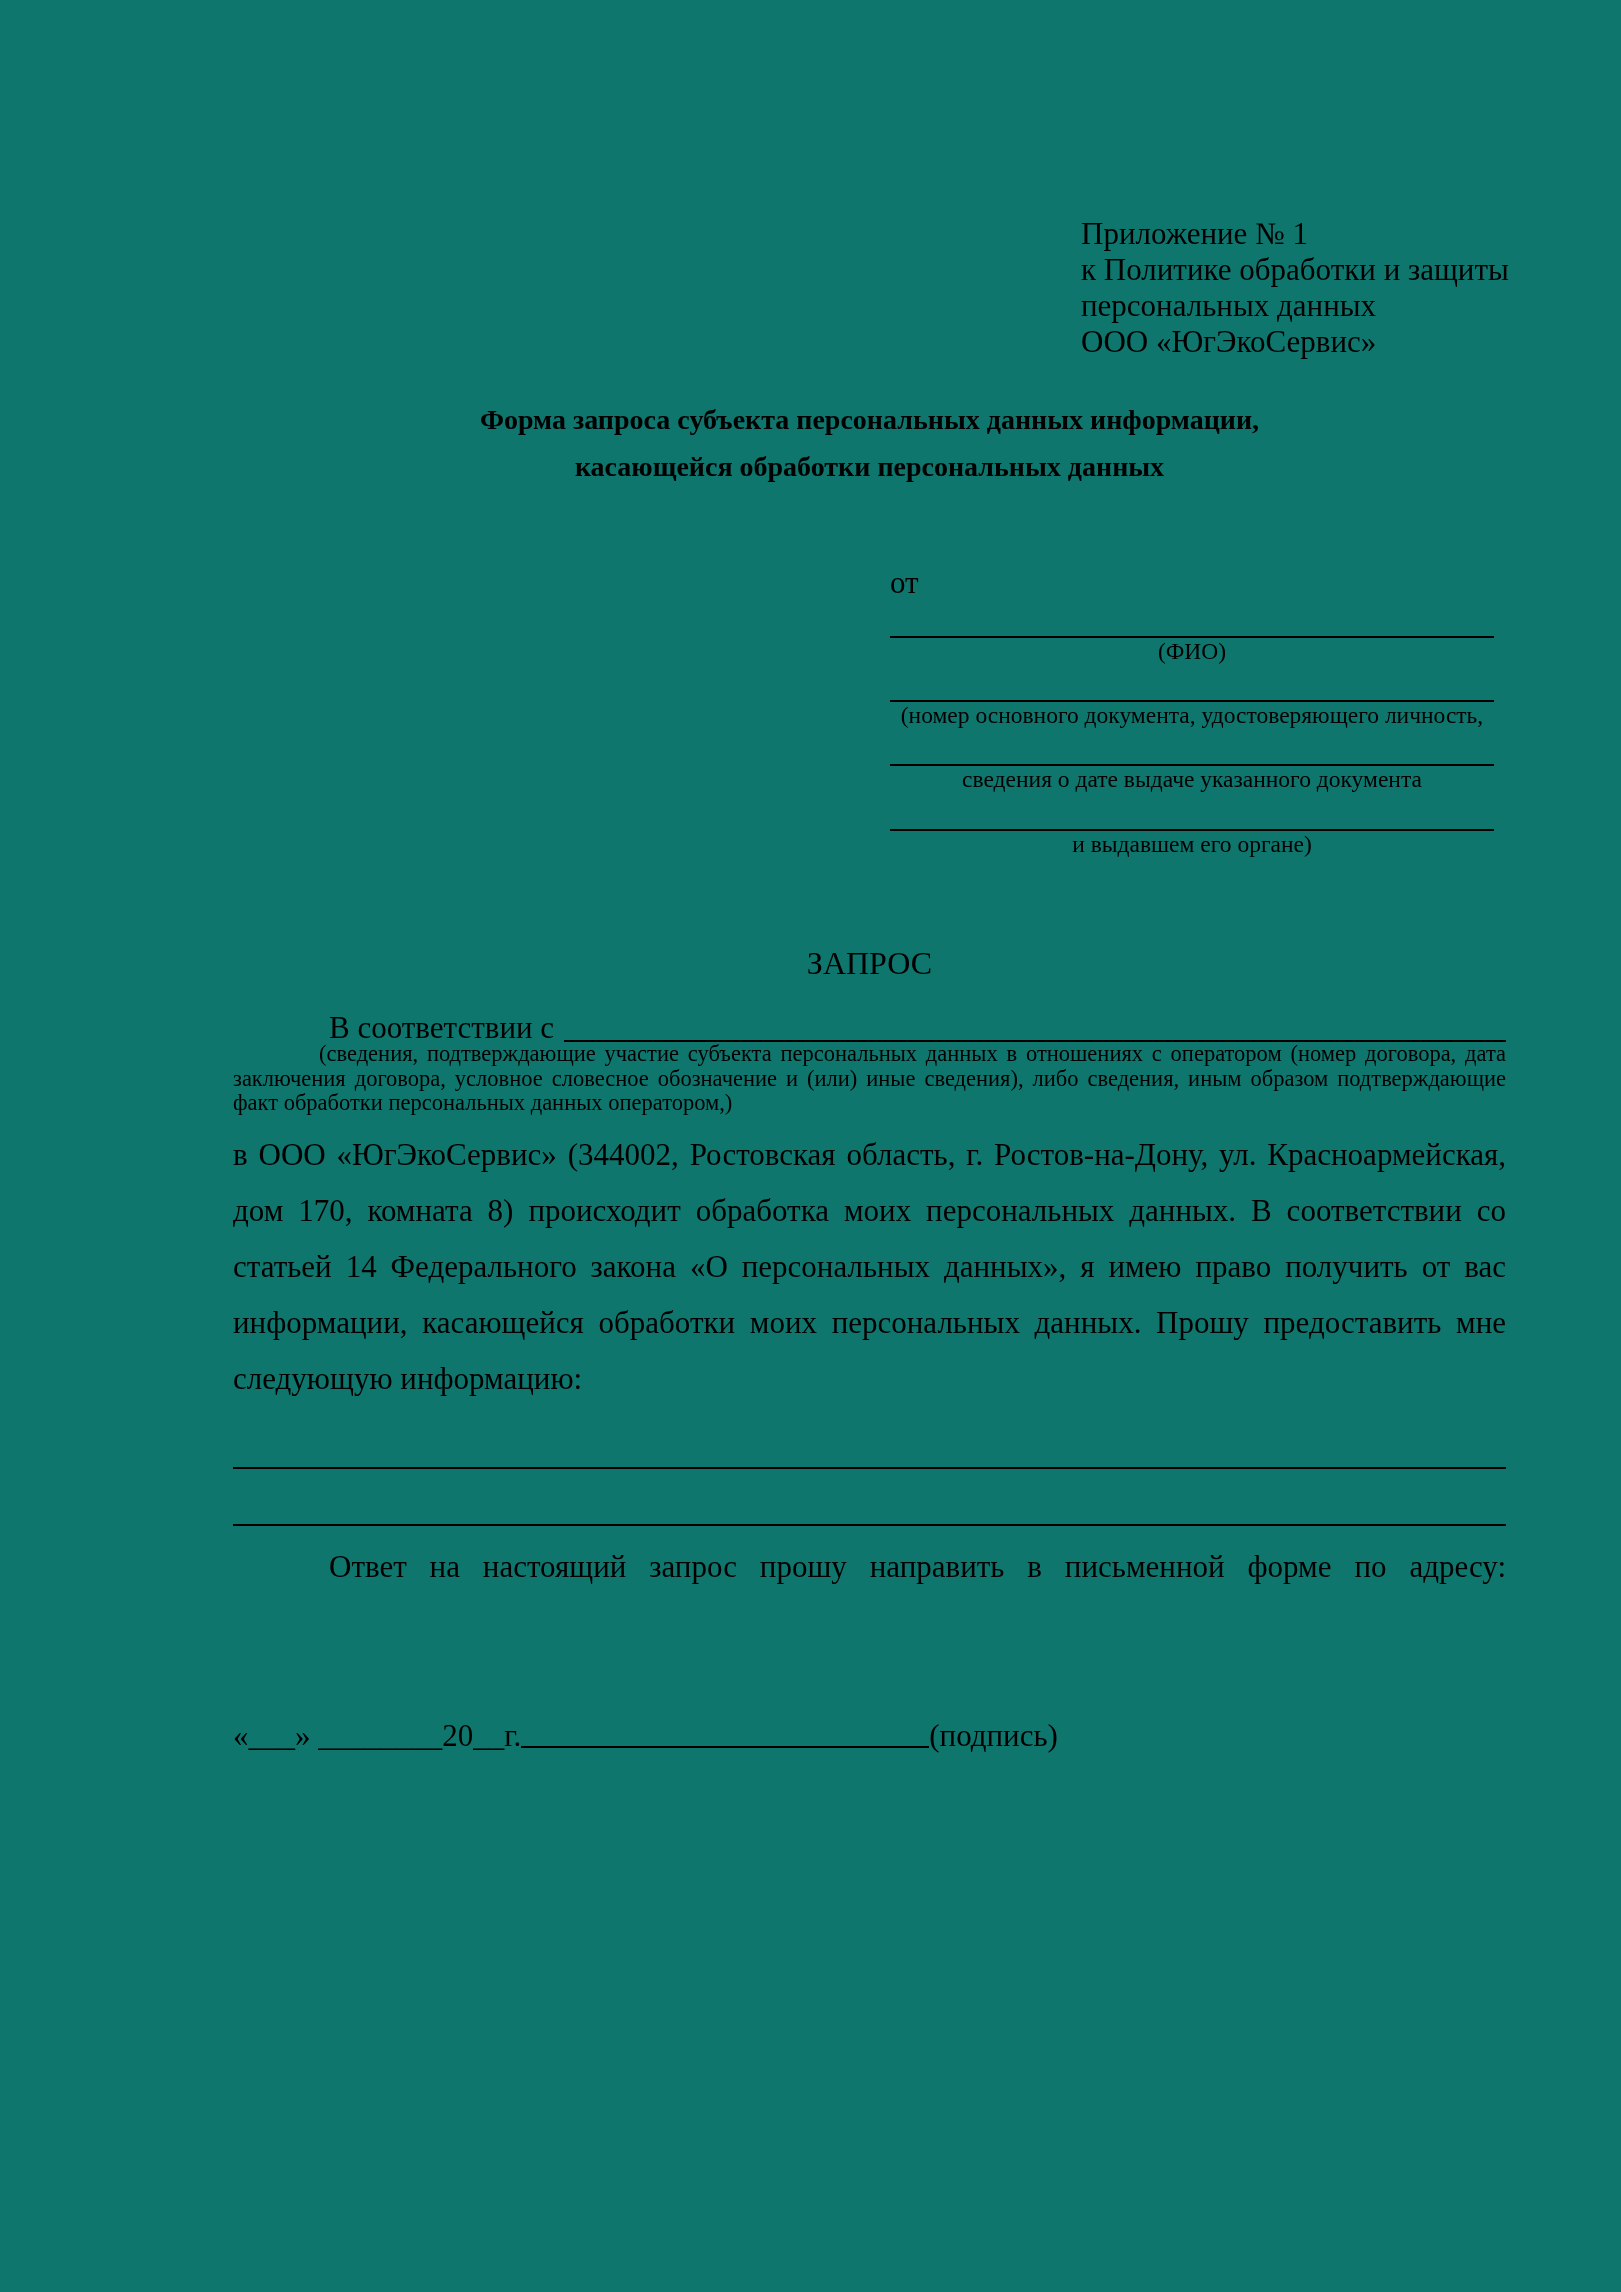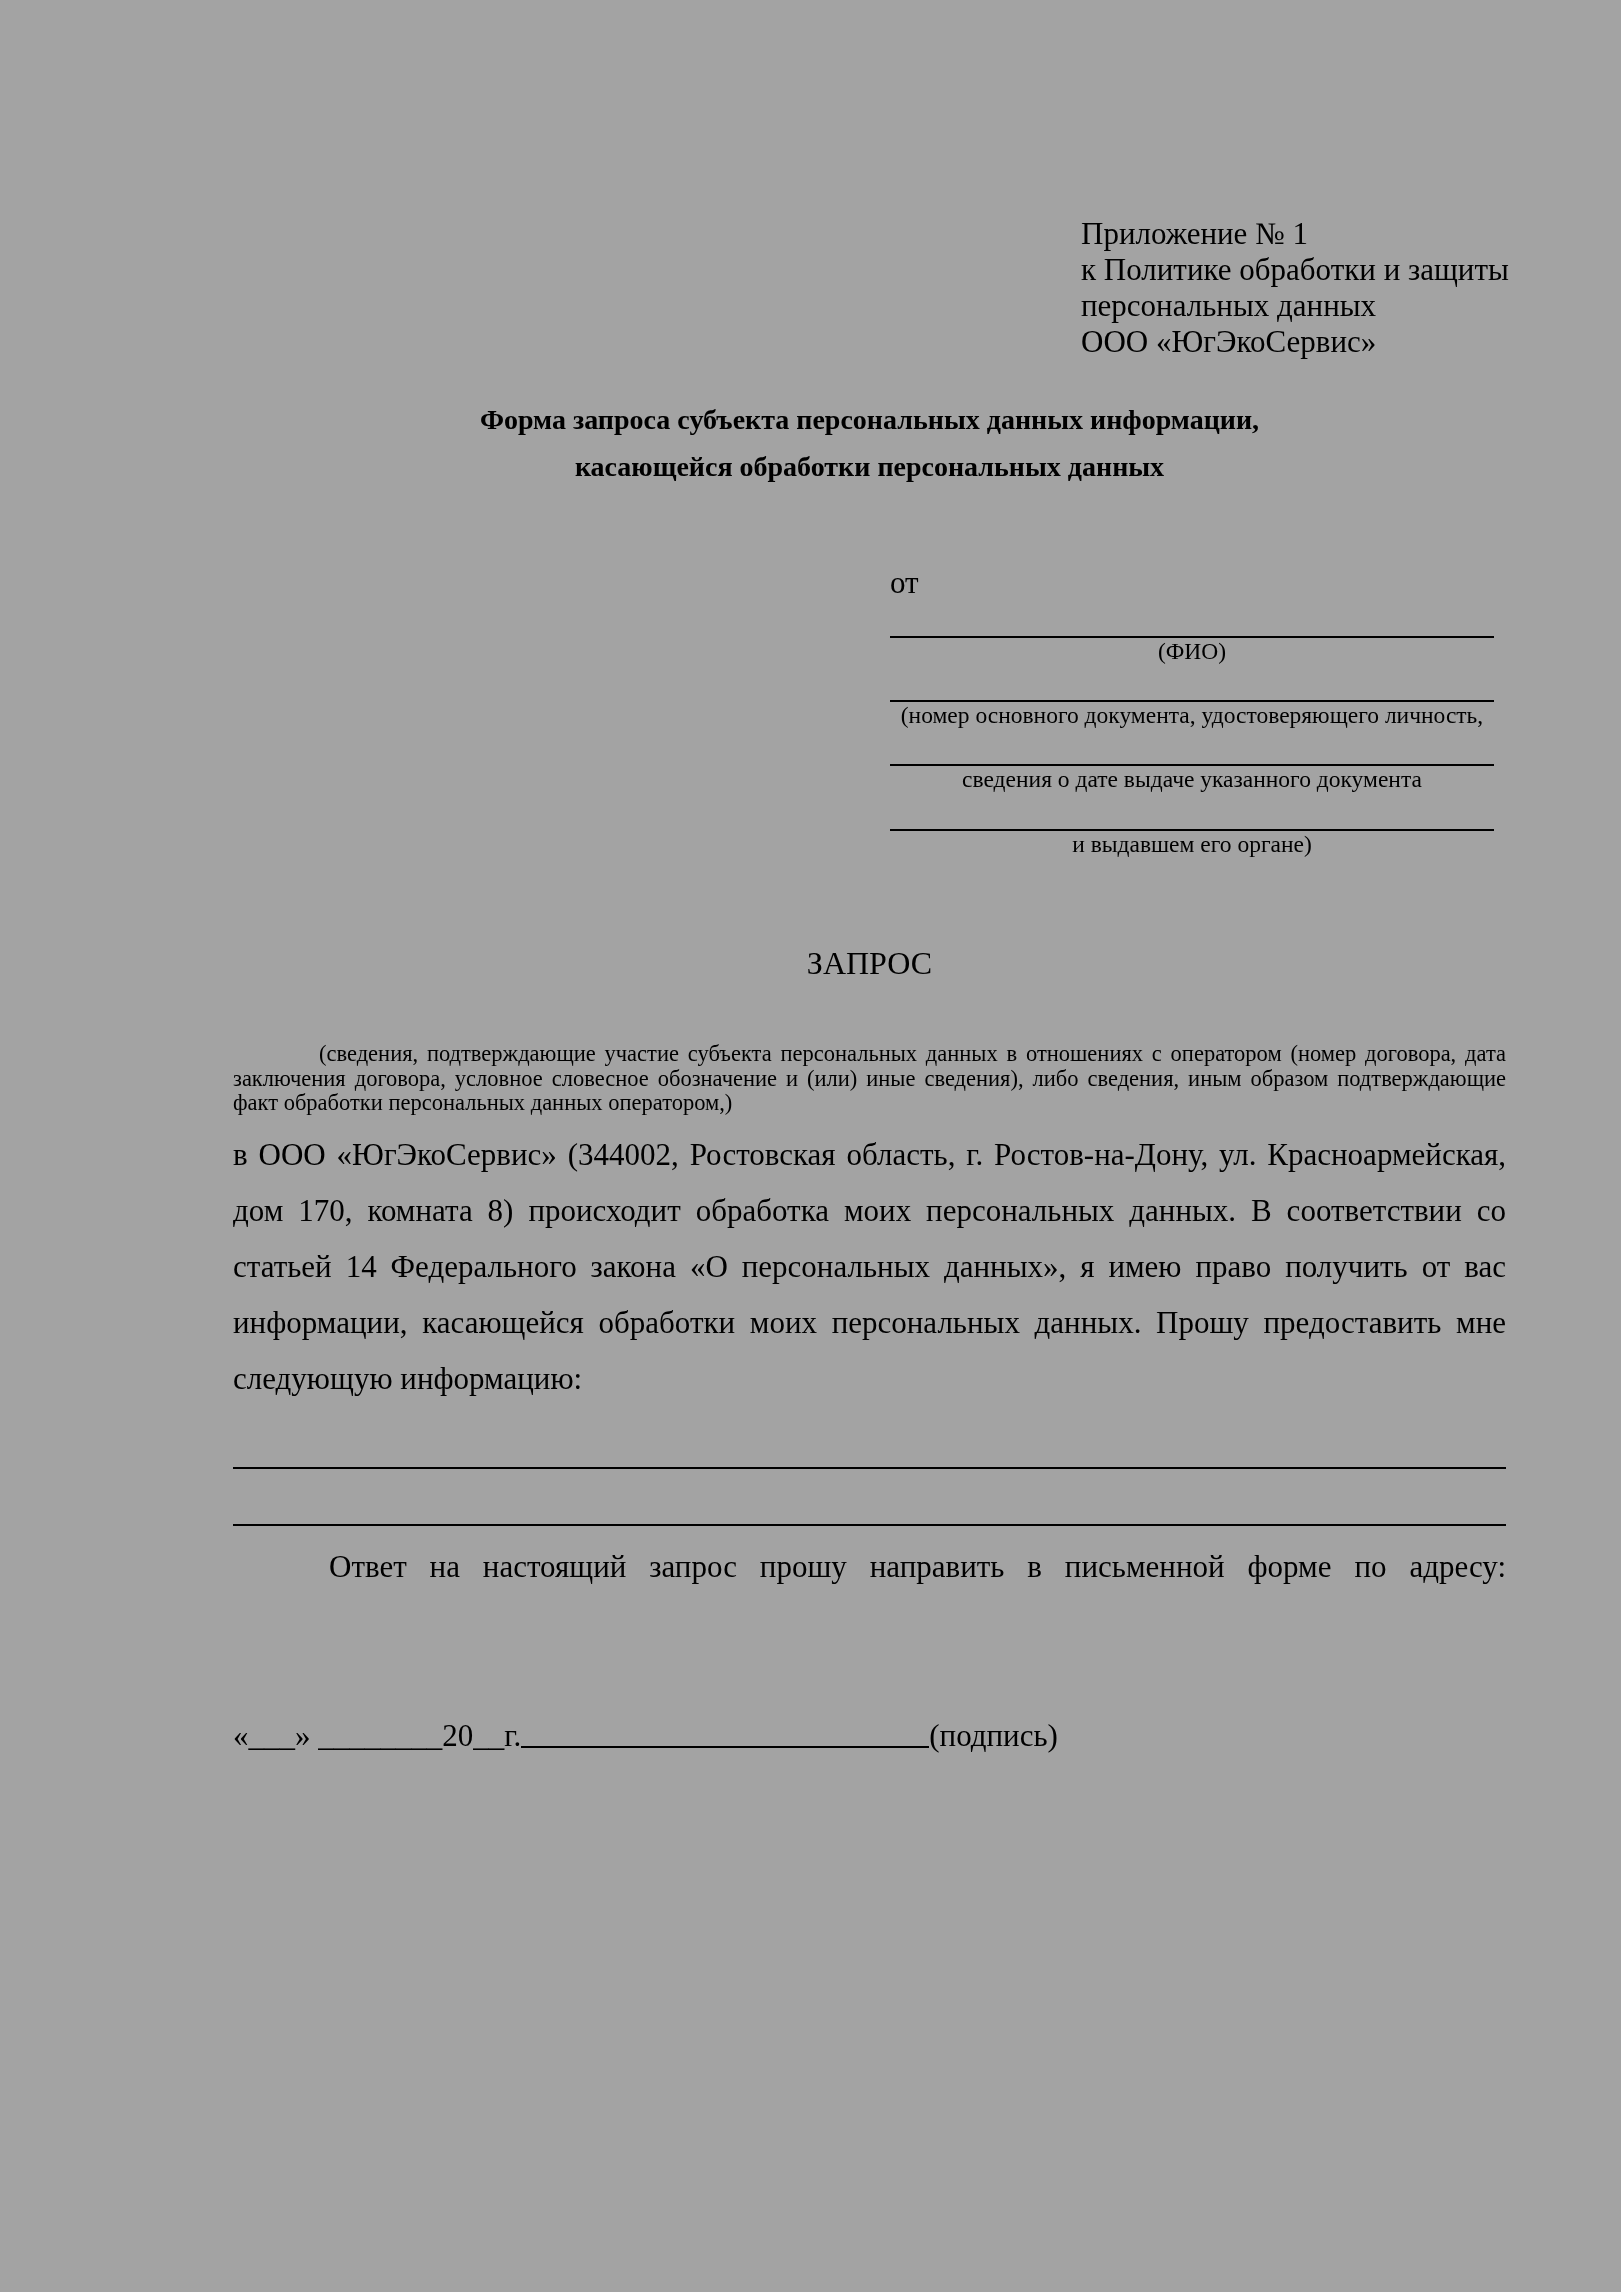--- a/index.html
+++ b/index.html
@@ -1,20 +1,20 @@
 <!DOCTYPE html>
 <html lang="ru"><head>
 <meta charset="utf-8">
 <style>
   html,body{margin:0;padding:0;background:#ffffff;}
   .page{
     position:relative;
     width:1621px;
     height:2293px;
-    background:#a3a3a3;
+    background:#0f766e;
     color:#000000;
     font-family:"Liberation Serif","DejaVu Serif",serif;
     overflow:hidden;
   }
   .abs{position:absolute;}
 
   .appendix{left:1081px;top:216px;font-size:31px;line-height:36px;}
 
   .title{left:233px;top:396px;width:1273px;text-align:center;
          font-weight:bold;font-size:28px;line-height:47px;}
@@ -86,20 +86,25 @@
       <div class="fcap">сведения о дате выдаче указанного документа</div>
     </div>
     <div>
       <div class="fline"></div>
       <div class="fcap">и выдавшем его органе)</div>
     </div>
   </div>
 
   <div class="abs zapros">ЗАПРОС</div>
 
+  <div class="abs intro">
+    <span class="ind"></span>
+    <span>В соответствии с</span>
+    <span class="fill"></span>
+  </div>
 
   <div class="abs note">(сведения, подтверждающие участие субъекта персональных данных в отношениях с оператором (номер договора, дата заключения договора, условное словесное обозначение и (или) иные сведения), либо сведения, иным образом подтверждающие факт обработки персональных данных оператором,)</div>
 
   <div class="abs bodypar">в ООО «ЮгЭкоСервис» (344002, Ростовская область, г. Ростов-на-Дону, ул. Красноармейская, дом 170, комната 8) происходит обработка моих персональных данных. В соответствии со статьей 14 Федерального закона «О персональных данных», я имею право получить от вас информации, касающейся обработки моих персональных данных. Прошу предоставить мне следующую информацию:</div>
 
   <div class="abs blankrow blank1"></div>
   <div class="abs blankrow blank2"></div>
 
   <div class="abs replypar">Ответ на настоящий запрос прошу направить в письменной форме по адресу:</div>
 

